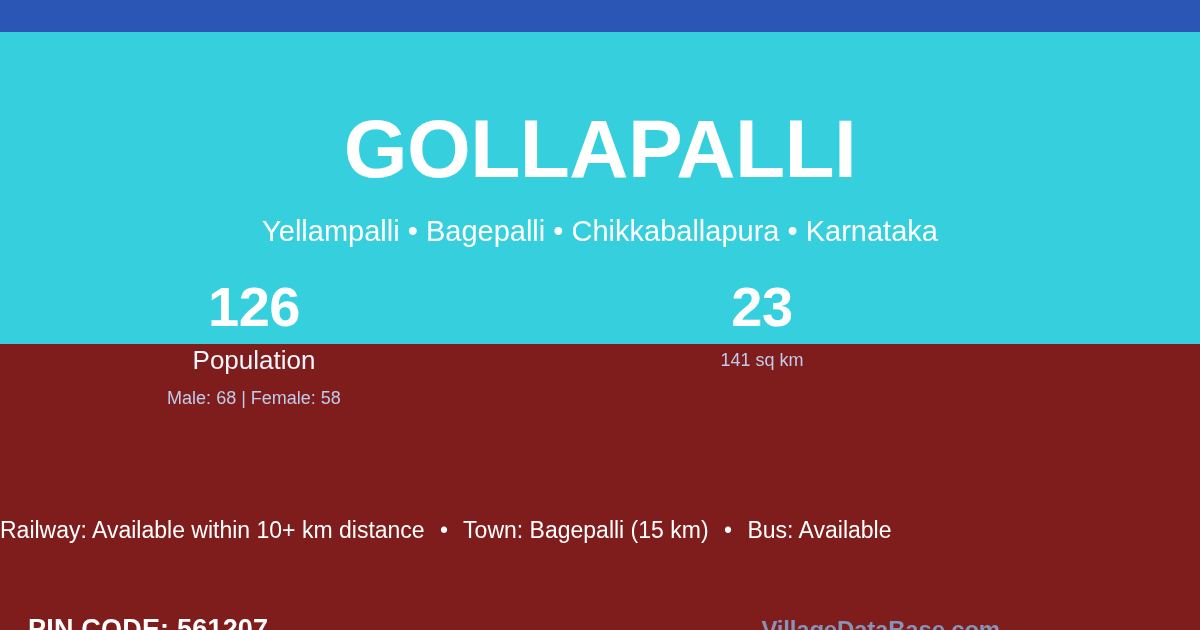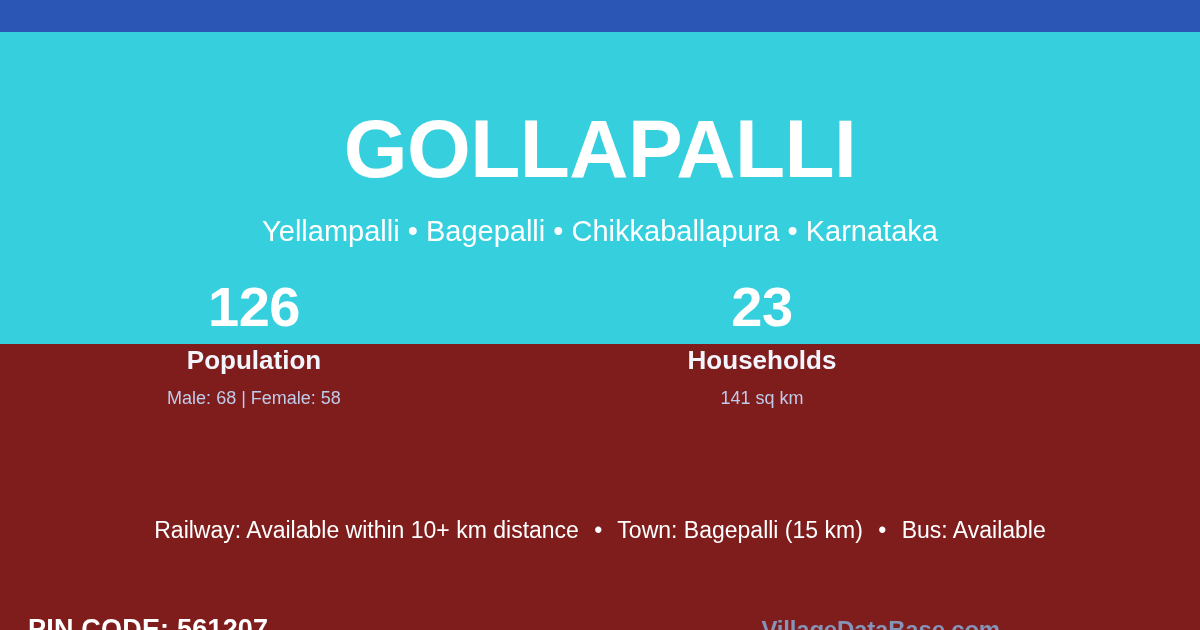--- a/index.html
+++ b/index.html
@@ -71,38 +71,37 @@
   .stat-value {
     color: #ffffff;
     font-size: 56px;
     font-weight: bold;
     line-height: 1.15;
     letter-spacing: -0.5px;
   }
   .stat-label {
     color: #f2f5fb;
     font-size: 26px;
-    font-weight: bold;
+    font-weight: normal;
     line-height: 1.25;
     margin-top: 5px;
   }
   .stat-sub {
     color: #bfcbe8;
     font-size: 18px;
     font-weight: normal;
     line-height: 1.3;
     margin-top: 10px;
   }
   
   .transport {
     position: absolute;
     left: 0;
     top: 484px;
     width: 1200px;
-    text-align: center;
     color: #ffffff;
     font-size: 23px;
     font-weight: normal;
     line-height: 1.3;
     white-space: nowrap;
   }
   .transport .sep {
     display: inline-block;
     padding: 0 9px;
     color: #ffffff;
@@ -149,21 +148,20 @@
   <div class="stats">
 
     <div class="stat">
       <div class="stat-value">126</div>
       <div class="stat-label">Population</div>
       <div class="stat-sub">Male: 68 | Female: 58</div>
     </div>
 
     <div class="stat">
       <div class="stat-value">23</div>
-      <div class="stat-label">Households</div>
       <div class="stat-sub">141 sq km</div>
     </div>
 
 
   </div>
 
   <div class="transport">
     <span>Railway: Available within 10+ km distance</span>
     <span class="sep">•</span>
     <span>Town: Bagepalli (15 km)</span>

